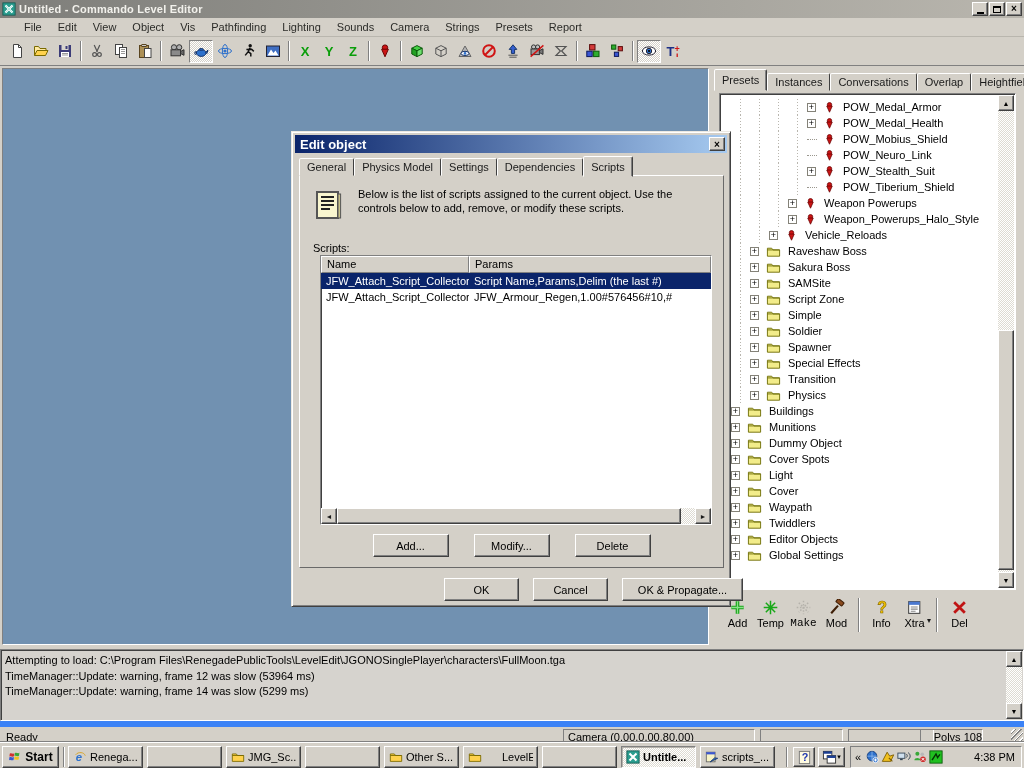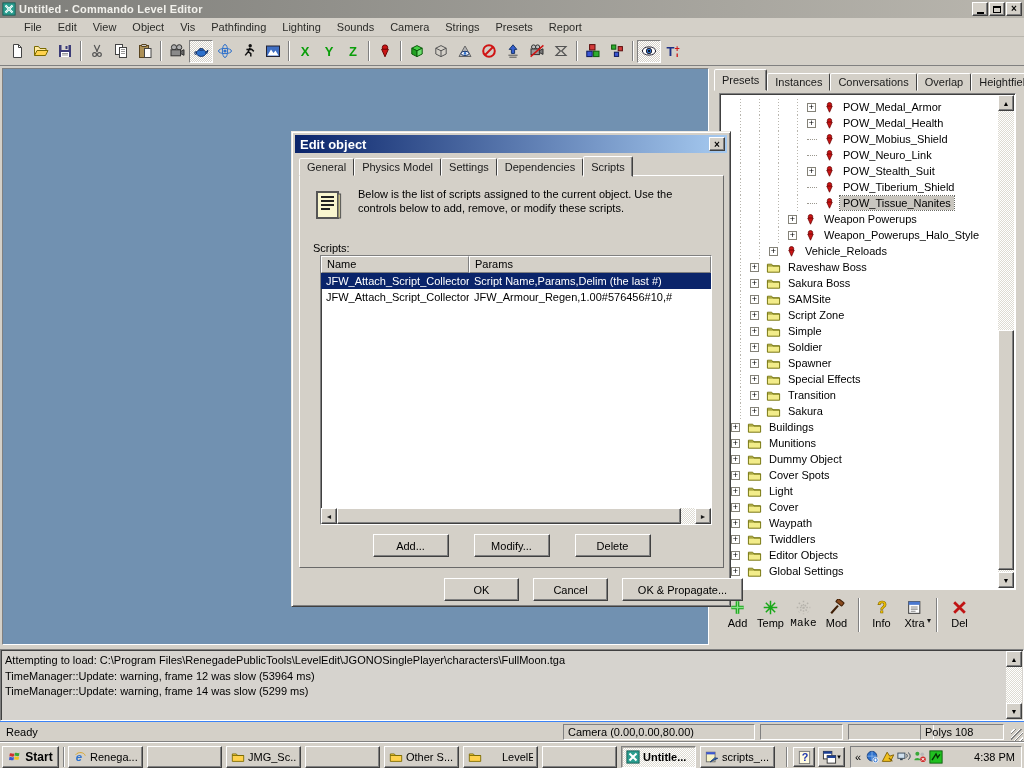--- a/index.html
+++ b/index.html
@@ -90,27 +90,27 @@
   .dlg-okrow { position:absolute; left:152px; top:446px; display:flex; gap:14px; }
   .dlg-okrow .btn { width:75px; height:23px; }
   .dlg-okrow .btn.wide { width:121px; }
 
   
   #log { position:absolute; left:0; top:649px; width:1024px; height:72px; background:#D6D3CE; border:1px solid; border-color:#808080 #fff #fff #808080; box-shadow:inset 1px 1px 0 #404040; }
   #log-lines { position:absolute; left:4px; top:3px; right:20px; line-height:15.5px; color:#000; white-space:nowrap; overflow:hidden; }
   #log-scroll { position:absolute; top:1px; right:1px; bottom:1px; width:16px; background:#f1efe9; background-image:repeating-conic-gradient(#fff 0 25%, #dedbd2 0 50%); background-size:2px 2px; }
 
   
-  #statusbar { position:absolute; left:0; top:721px; width:1024px; height:21px; background:#D4D0C8; border-top:1px solid #3b82f6; }
+  #statusbar { position:absolute; left:0; top:721px; width:1024px; height:21px; background:#D4D0C8; border-top:6px solid #3b82f6; }
   #status-ready { position:absolute; left:6px; top:4px; color:#000; }
   .spanel { position:absolute; top:2px; height:16px; border:1px solid; border-color:#808080 #fff #fff #808080; padding:1px 0 0 4px; color:#000; overflow:hidden; white-space:nowrap; }
   #sp-camera { left:563px; width:192px; }
   #sp-b1 { left:760px; width:83px; }
   #sp-b2 { left:848px; width:86px; }
-  #sp-polys { left:920px; width:84px; }
+  #sp-polys { left:920px; width:63px;text-align:right; }
   #grip { position:absolute; right:1px; bottom:1px; width:12px; height:12px; background:repeating-linear-gradient(135deg, transparent 0 2px, #fff 2px 3px, #808080 3px 4px); }
 
   
   #taskbar { position:absolute; left:0; top:742px; width:1024px; height:26px; background:#D4D0C8; border-top:1px solid #fff; box-shadow:0 -1px 0 #808080; }
   #start-btn { position:absolute; left:2px; top:3px; width:57px; height:22px; display:flex; align-items:center; justify-content:center; gap:3px; font-weight:bold; font-size:12px; }
   .tk-sep { position:absolute; top:4px; width:2px; height:20px; border-left:1px solid #808080; border-right:1px solid #fff; }
   .taskbtn { position:absolute; top:3px; width:75px; height:22px; display:flex; align-items:center; gap:3px; padding:0 4px; overflow:hidden; white-space:nowrap; }
   .taskbtn.active { border-color:#808080 #fff #fff #808080; box-shadow:inset 1px 1px 0 #b5b2ab; font-weight:bold; background-color:#eceae4; background-image:repeating-conic-gradient(#fff 0 25%, #dedbd2 0 50%); background-size:2px 2px; }
   .taskbtn .tklabel { overflow:hidden; text-overflow:clip; }
   .qbtn { position:absolute; top:4px; height:20px; display:flex; align-items:center; justify-content:center; }
@@ -435,74 +435,58 @@
                 <circle cx="8" cy="4.6" r="2.7" fill="#cc1414" stroke="#6d0505"></circle>
                 <path d="M4.6 6.2 h6.8 L8 13.8 Z" fill="#cc1414" stroke="#6d0505"></path>
               </svg>
             </span>
             <span class="tlabel">POW_Tiberium_Shield</span>
           </div>
           <div class="trow">
             <span class="ind"></span>
             <span class="ind"></span>
             <span class="ind"></span>
-            <span class="ind"></span>
-            <span class="pluscell">
-              <span class="stub"></span>
+            <span class="pluscell">
+              <span class="plusbox">+</span>
             </span>
             <span class="ticon">
               <svg width="13" height="13" viewBox="0 0 16 16">
                 <circle cx="8" cy="4.6" r="2.7" fill="#cc1414" stroke="#6d0505"></circle>
                 <path d="M4.6 6.2 h6.8 L8 13.8 Z" fill="#cc1414" stroke="#6d0505"></path>
               </svg>
             </span>
-            <span class="tlabel sel">POW_Tissue_Nanites</span>
+            <span class="tlabel">Weapon Powerups</span>
           </div>
           <div class="trow">
             <span class="ind"></span>
             <span class="ind"></span>
             <span class="ind"></span>
             <span class="pluscell">
               <span class="plusbox">+</span>
             </span>
             <span class="ticon">
               <svg width="13" height="13" viewBox="0 0 16 16">
                 <circle cx="8" cy="4.6" r="2.7" fill="#cc1414" stroke="#6d0505"></circle>
                 <path d="M4.6 6.2 h6.8 L8 13.8 Z" fill="#cc1414" stroke="#6d0505"></path>
               </svg>
             </span>
-            <span class="tlabel">Weapon Powerups</span>
-          </div>
-          <div class="trow">
-            <span class="ind"></span>
+            <span class="tlabel">Weapon_Powerups_Halo_Style</span>
+          </div>
+          <div class="trow">
             <span class="ind"></span>
             <span class="ind"></span>
             <span class="pluscell">
               <span class="plusbox">+</span>
             </span>
             <span class="ticon">
               <svg width="13" height="13" viewBox="0 0 16 16">
                 <circle cx="8" cy="4.6" r="2.7" fill="#cc1414" stroke="#6d0505"></circle>
                 <path d="M4.6 6.2 h6.8 L8 13.8 Z" fill="#cc1414" stroke="#6d0505"></path>
               </svg>
             </span>
-            <span class="tlabel">Weapon_Powerups_Halo_Style</span>
-          </div>
-          <div class="trow">
-            <span class="ind"></span>
-            <span class="ind"></span>
-            <span class="pluscell">
-              <span class="plusbox">+</span>
-            </span>
-            <span class="ticon">
-              <svg width="13" height="13" viewBox="0 0 16 16">
-                <circle cx="8" cy="4.6" r="2.7" fill="#cc1414" stroke="#6d0505"></circle>
-                <path d="M4.6 6.2 h6.8 L8 13.8 Z" fill="#cc1414" stroke="#6d0505"></path>
-              </svg>
-            </span>
             <span class="tlabel">Vehicle_Reloads</span>
           </div>
           <div class="trow">
             <span class="ind"></span>
             <span class="pluscell">
               <span class="plusbox">+</span>
             </span>
             <span class="ticon">
               <svg width="15" height="15" viewBox="0 0 16 16">
                 <path d="M1.5 13 V4.5 h4.6 l1.4 1.8 h7 V13 Z" fill="#f2ec8a" stroke="#71700a"></path>
@@ -619,21 +603,21 @@
             <span class="ind"></span>
             <span class="pluscell">
               <span class="plusbox">+</span>
             </span>
             <span class="ticon">
               <svg width="15" height="15" viewBox="0 0 16 16">
                 <path d="M1.5 13 V4.5 h4.6 l1.4 1.8 h7 V13 Z" fill="#f2ec8a" stroke="#71700a"></path>
                 <path d="M1.5 6.3 h13" stroke="#71700a"></path>
               </svg>
             </span>
-            <span class="tlabel">Sakura</span>
+            <span class="tlabel">Physics</span>
           </div>
           <div class="trow">
             <span class="pluscell">
               <span class="plusbox">+</span>
             </span>
             <span class="ticon">
               <svg width="15" height="15" viewBox="0 0 16 16">
                 <path d="M1.5 13 V4.5 h4.6 l1.4 1.8 h7 V13 Z" fill="#f2ec8a" stroke="#71700a"></path>
                 <path d="M1.5 6.3 h13" stroke="#71700a"></path>
               </svg>

